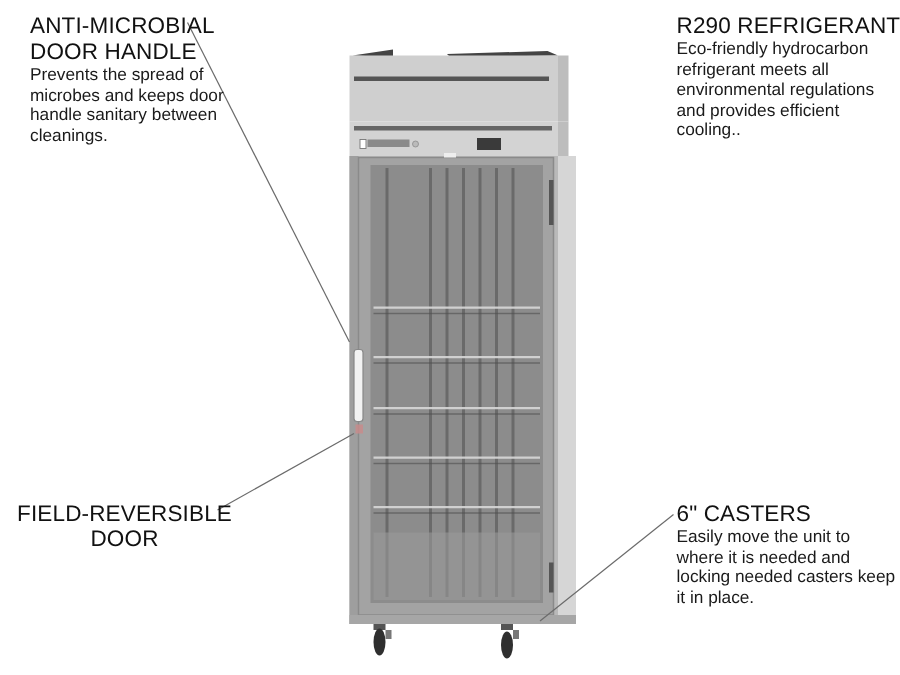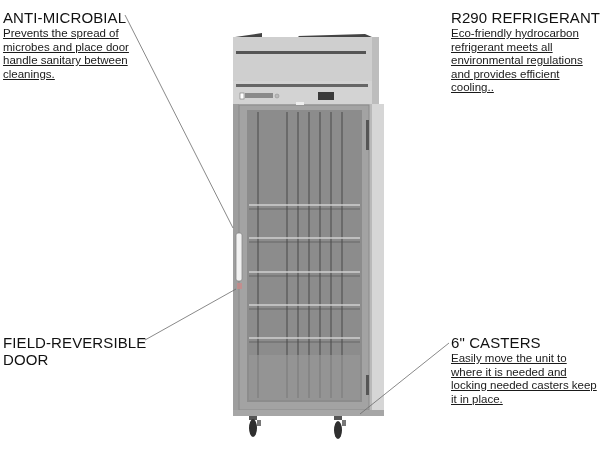--- a/index.html
+++ b/index.html
@@ -1,23 +1,23 @@
 <!DOCTYPE html>
 <html><head>
 <meta charset="utf-8">
 <style>
   html, body { margin:0; padding:0; background:#ffffff; }
   body { width:600px; height:450px; position:relative; overflow:hidden;
          font-family:"Liberation Sans", sans-serif; color:#1a1a1a; }
   .callout { position:absolute; }
   .callout h2 { margin:0; font-weight:400; font-size:15px; line-height:17px; color:#111; letter-spacing:0.1px; }
-  .callout p { margin:1px 0 0 0; font-size:11.5px; line-height:13.5px; color:#1a1a1a;text-decoration:underline; }
-  #c-tl { left:3px; top:9px; width:160px; }
+  .callout p { margin:1px 0 0 0; font-size:11.5px; line-height:13.5px; color:#1a1a1a; }
+  #c-tl { left:20px; top:9px; width:160px; }
   #c-tr { left:451px; top:9px; width:150px; }
-  #c-bl { left:3px; top:334px; width:160px; }
+  #c-bl { left:3px; top:334px; width:160px;text-align:center; }
   #c-br { left:451px; top:334px; width:150px; }
   svg.art { position:absolute; left:0; top:0; }
 </style>
 </head>
 <body>
 
 <svg class="art" width="600" height="450" viewBox="0 0 600 450">
 
   <g>
     <polygon points="235,37 262,33 262,38" fill="#444"></polygon>
@@ -102,22 +102,23 @@
   <g stroke="#6b6b6b" stroke-width="0.8" fill="none">
     <line x1="125" y1="15" x2="233" y2="228"></line>
     <line x1="145" y1="340" x2="236" y2="289"></line>
     <line x1="449" y1="343" x2="360" y2="414"></line>
   </g>
 </svg>
 
 <div class="callout" id="c-tl">
   <h2>
     <span>ANTI-MICROBIAL</span><br>
+    <span>DOOR HANDLE</span>
   </h2>
-  <p>Prevents the spread of microbes and place door handle sanitary between cleanings.</p>
+  <p>Prevents the spread of microbes and keeps door handle sanitary between cleanings.</p>
 </div>
 
 <div class="callout" id="c-tr">
   <h2>R290 REFRIGERANT</h2>
   <p>Eco-friendly hydrocarbon refrigerant meets all environmental regulations and provides efficient cooling..</p>
 </div>
 
 <div class="callout" id="c-bl">
   <h2>
     <span>FIELD-REVERSIBLE</span><br>

